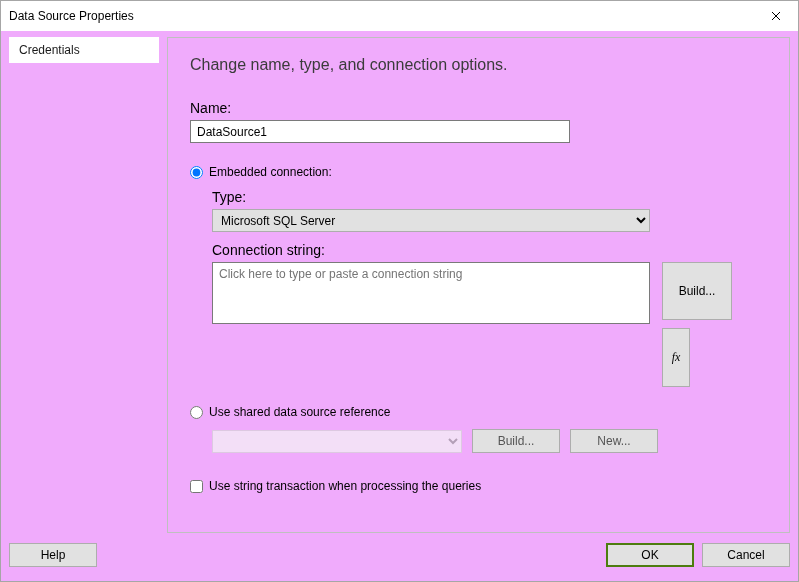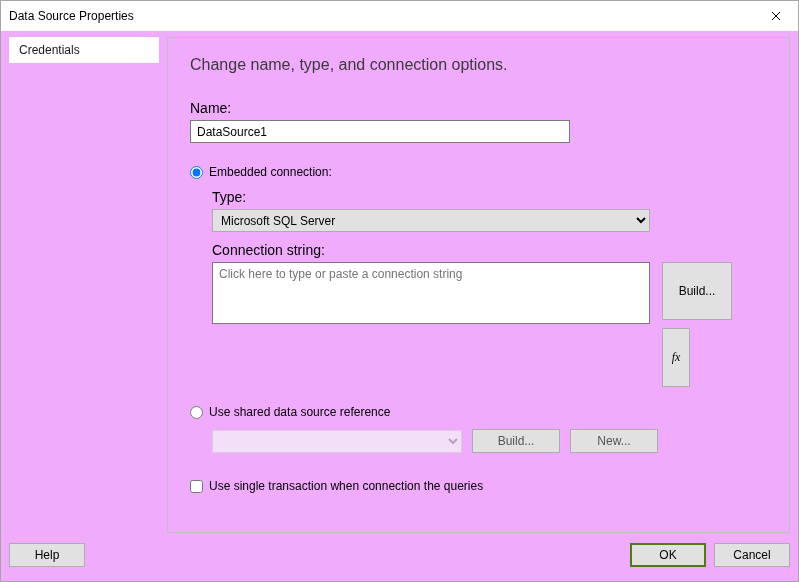--- a/index.html
+++ b/index.html
@@ -166,21 +166,21 @@
   }
   .footer {
     height: 44px;
     display: flex;
     align-items: center;
     justify-content: space-between;
     padding: 0 8px 8px 8px;
   }
   .footer-right { display: flex; gap: 8px; }
   .footer-btn {
-    width: 76px;
+    width: 88px;
     height: 24px;
     border: 1px solid #adadad;
     background: #e1e1e1;
     font-family: inherit;
     font-size: 12px;
     cursor: pointer;
   }
   .footer-btn.primary {
     border: 2px solid #4d7c0f;
     background: #e1e1e1;
@@ -244,21 +244,21 @@
       </div>
 
       <div class="indent shared-row">
         <select class="shared-select" disabled=""></select>
         <button class="btn wide disabled">Build...</button>
         <button class="btn wide disabled">New...</button>
       </div>
 
       <div class="checkbox-row">
         <input type="checkbox" style="">
-        <span>Use single transaction when connection the queries</span>
+        <span>Use string transaction when processing the queries</span>
       </div>
     </div>
   </div>
 
   <div class="footer">
     <button class="footer-btn">Help</button>
     <div class="footer-right">
       <button class="footer-btn primary">OK</button>
       <button class="footer-btn">Cancel</button>
     </div>

